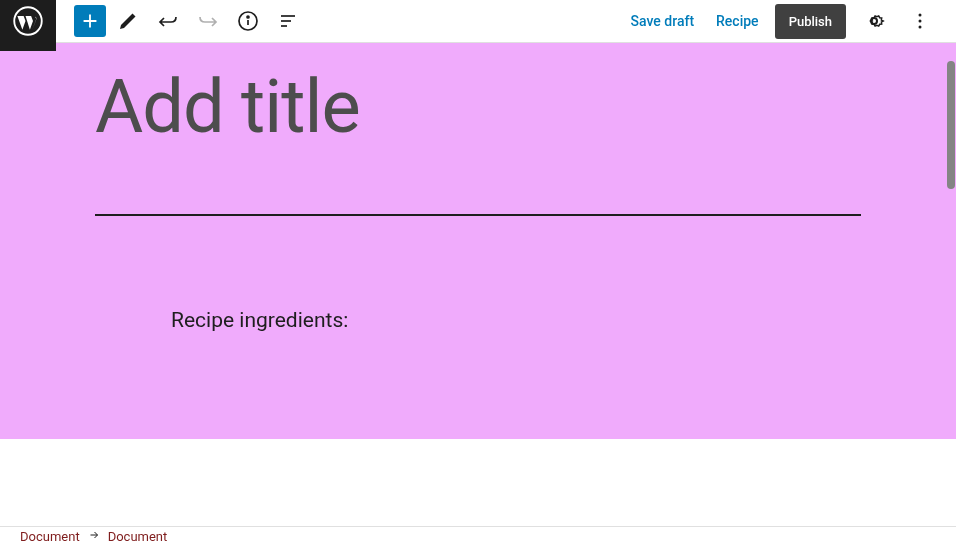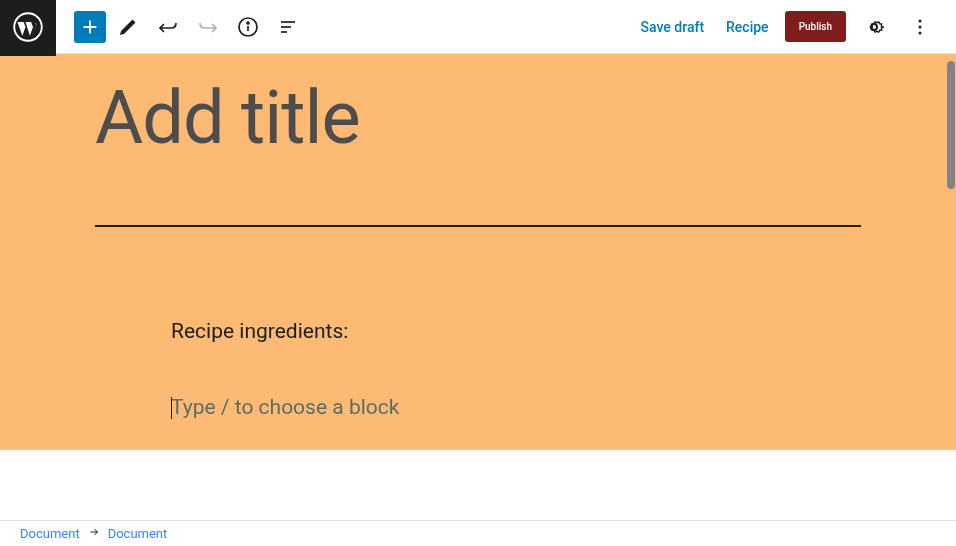--- a/index.html
+++ b/index.html
@@ -9,21 +9,21 @@
     }
     body {
       font-family: -apple-system, BlinkMacSystemFont, "Segoe UI", Roboto, sans-serif;
       width: 956px;
       height: 546px;
       overflow: hidden;
       position: relative;
       background: #fff;
     }
     .toolbar {
-      height: 54px;
+      height: 43px;
       display: flex;
       align-items: center;
       border-bottom: 1px solid #e0e0e0;
       background: #fff;
       position: relative;
       z-index: 10;
     }
     .wp-logo {
       width: 56px;
       height: 59px;
@@ -69,31 +69,31 @@
       padding-right: 18px;
     }
     .text-btn {
       font-size: 14px;
       font-weight: 500;
       color: #007cba;
       cursor: pointer;
       padding: 8px 6px;
     }
     .publish-btn {
-      background: #7f1d1d;
+      background: #404040;
       color: #fff;
       padding: 10px 14px;
       border-radius: 3px;
-      font-size: 10px;
+      font-size: 13px;
       font-weight: 500;
       cursor: pointer;
     }
     .editor-area {
       height: 396px;
-      background: #fdba74;
+      background: #f0abfc;
       overflow-y: auto;
       position: relative;
     }
     .editor-content {
       padding: 0 95px;
     }
     .title-input {
       font-size: 74px;
       font-weight: 400;
       color: #4d4d4d;
@@ -103,21 +103,21 @@
     }
     .divider-line {
       height: 2px;
       background: #1e1e1e;
       margin-bottom: 92px;
     }
     .paragraph-text {
       font-size: 21px;
       color: #1e1e1e;
       padding-left: 76px;
-      margin-bottom: 52px;
+      margin-bottom: 33px;
     }
     .block-placeholder {
       font-size: 21px;
       color: #5a6e62;
       padding-left: 76px;
       position: relative;
     }
     .block-placeholder::before {
       content: "";
       position: absolute;
@@ -141,27 +141,27 @@
       width: 8px;
       height: 128px;
       background: #848484;
       border-radius: 4px;
     }
     .breadcrumb-bar {
       position: absolute;
       bottom: 0;
       left: 0;
       right: 0;
-      height: 26px;
+      height: 20px;
       background: #fff;
       display: flex;
       align-items: center;
       padding: 0 20px;
       font-size: 13px;
-      color: #3b82f6;
+      color: #7f1d1d;
       border-top: 1px solid #e0e0e0;
     }
     .breadcrumb-item { cursor: pointer; }
     .breadcrumb-sep {
       margin: 0 8px;
       color: #1e1e1e;
     }
   </style>
 </head>
 <body>
@@ -227,21 +227,20 @@
       </svg>
     </div>
   </div>
 </div>
 
 <div class="editor-area">
   <div class="editor-content">
     <div class="title-input">Add title</div>
     <div class="divider-line"></div>
     <div class="paragraph-text">Recipe ingredients:</div>
-    <div class="block-placeholder">Type / to choose a block</div>
   </div>
 </div>
 
 <div class="scrollbar-track">
   <div class="scrollbar-thumb"></div>
 </div>
 
 <div class="breadcrumb-bar">
   <span class="breadcrumb-item">Document</span>
   <span class="breadcrumb-sep">

